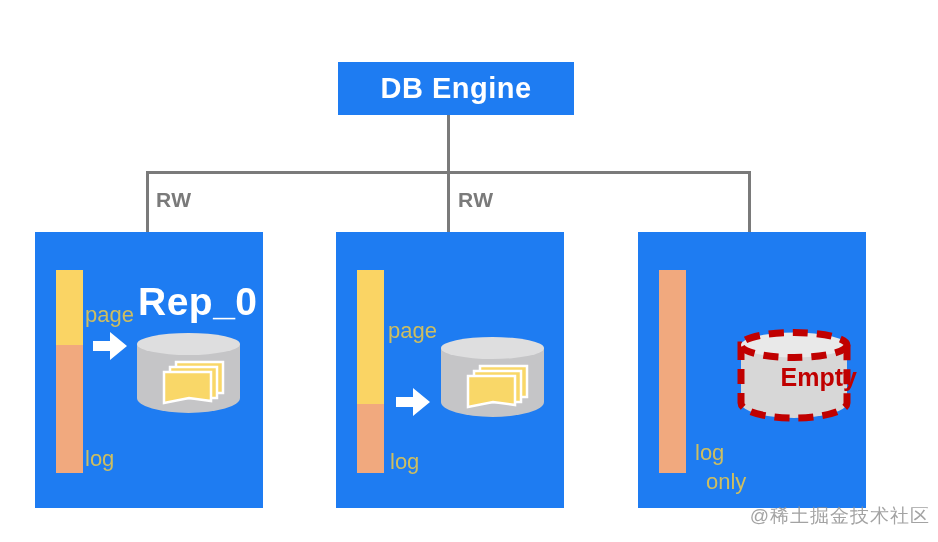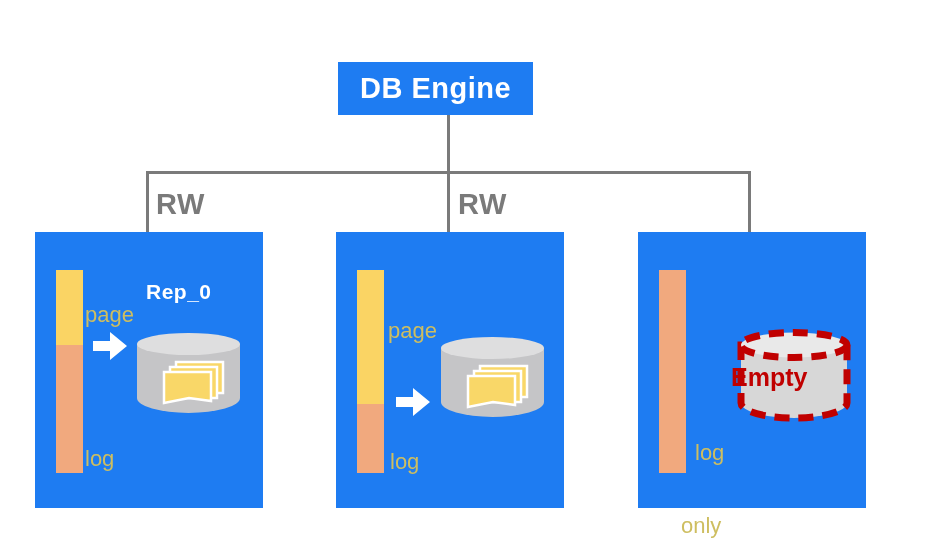--- a/index.html
+++ b/index.html
@@ -9,49 +9,49 @@
     --title-white:#ffffff; --watermark-gray:#8f8f8f;
   }
   *{margin:0;padding:0;box-sizing:border-box;}
   html,body{background:#ffffff;}
   #canvas{
     position:relative;width:938px;height:542px;background:#ffffff;
     font-family:"Liberation Sans","DejaVu Sans",sans-serif;overflow:hidden;
   }
   
   .db-box{
-    position:absolute;left:338px;top:62px;width:195px;height:53px;
+    position:absolute;left:338px;top:62px;width:236px;height:53px;
     background:var(--accent-blue);color:var(--title-white);
     display:flex;align-items:center;justify-content:center;
     font-size:29px;font-weight:bold;letter-spacing:.5px;
   }
   
   .line{position:absolute;background:var(--line-gray);}
   .lv-root{left:447px;top:115px;width:3px;height:58px;}
   .lh-main{left:146px;top:171px;width:605px;height:3px;}
   .lv-left{left:146px;top:171px;width:3px;height:61px;}
   .lv-mid{left:447px;top:171px;width:3px;height:61px;}
   .lv-right{left:748px;top:171px;width:3px;height:61px;}
   
   .edge-label{
-    position:absolute;color:var(--line-gray);font-size:29px;font-weight:600;
+    position:absolute;color:var(--line-gray);font-size:21px;font-weight:600;
     letter-spacing:.5px;
   }
   .e0{left:156px;top:188px;}
   .e1{left:458px;top:188px;}
   .e2{left:757px;top:188px;}
   
   .rep-box{
     position:absolute;top:232px;width:228px;height:276px;
     background:var(--accent-blue);
   }
   .b0{left:35px;} .b1{left:336px;} .b2{left:638px;}
   .rep-title{
-    position:absolute;color:var(--title-white);font-size:21px;font-weight:bold;
-    letter-spacing:.5px;white-space:nowrap;margin-left:8px;
+    position:absolute;color:var(--title-white);font-size:39px;font-weight:bold;
+    letter-spacing:.5px;white-space:nowrap;
   }
   .b0 .rep-title{left:103px;top:48px;}
   .b1 .rep-title{left:112px;top:48px;}
   .b2 .rep-title{left:108px;top:48px;}
   
   .bar{
     position:absolute;left:21px;top:38px;width:27px;height:203px;
     display:flex;flex-direction:column;
   }
   .seg-page{background:var(--bar-yellow);width:100%;}
@@ -59,32 +59,32 @@
   
   .gold-label{
     position:absolute;color:var(--label-gold);font-size:22px;font-weight:400;
     white-space:nowrap;
   }
   .b0 .lbl-page{left:50px;top:70px;}
   .b0 .lbl-log{left:50px;top:214px;}
   .b1 .lbl-page{left:52px;top:86px;}
   .b1 .lbl-log{left:54px;top:217px;}
   .b2 .lbl-log{left:57px;top:208px;}
-  .b2 .lbl-only{left:43px;top:237px;margin-top:44px;}
+  .b2 .lbl-only{left:68px;top:237px;}
   
   .arrow{position:absolute;width:36px;height:30px;}
   .b0 .arrow{left:57px;top:99px;}
   .b1 .arrow{left:59px;top:155px;}
   
   .cyl{position:absolute;width:113px;height:86px;}
   .b0 .cyl{left:97px;top:100px;}
   .b1 .cyl{left:100px;top:104px;}
   .cyl-empty{position:absolute;left:93px;top:95px;width:126px;height:106px;}
   .empty-text{
-    position:absolute;left:0;top:36px;width:100%;text-align:left;
+    position:absolute;left:0;top:36px;width:100%;text-align:right;
     color:var(--empty-red);font-size:25px;font-weight:bold;
   }
   
   .watermark{
     position:absolute;right:8px;top:503px;color:var(--watermark-gray);
     font-size:19px;opacity:.82;letter-spacing:1px;z-index:5;white-space:nowrap;
   }
 </style>
 </head>
 <body>
@@ -156,14 +156,15 @@
     <div class="gold-label lbl-only">only</div>
     <div class="cyl-empty">
       <svg viewBox="0 0 126 106" width="126" height="106">
         <path d="M10,18 L10,76 a53,15 0 0 0 106,0 L116,18 Z" fill="#d7d7d7" stroke="var(--empty-red)" stroke-width="7" stroke-dasharray="15 9"></path>
         <ellipse cx="63" cy="18" rx="53" ry="12.5" fill="#e9e9e9" stroke="var(--empty-red)" stroke-width="7" stroke-dasharray="15 9"></ellipse>
       </svg>
       <div class="empty-text">Empty</div>
     </div>
   </div>
 
+  <div class="watermark">@稀土掘金技术社区</div>
 
 </div>
 
 </body></html>

